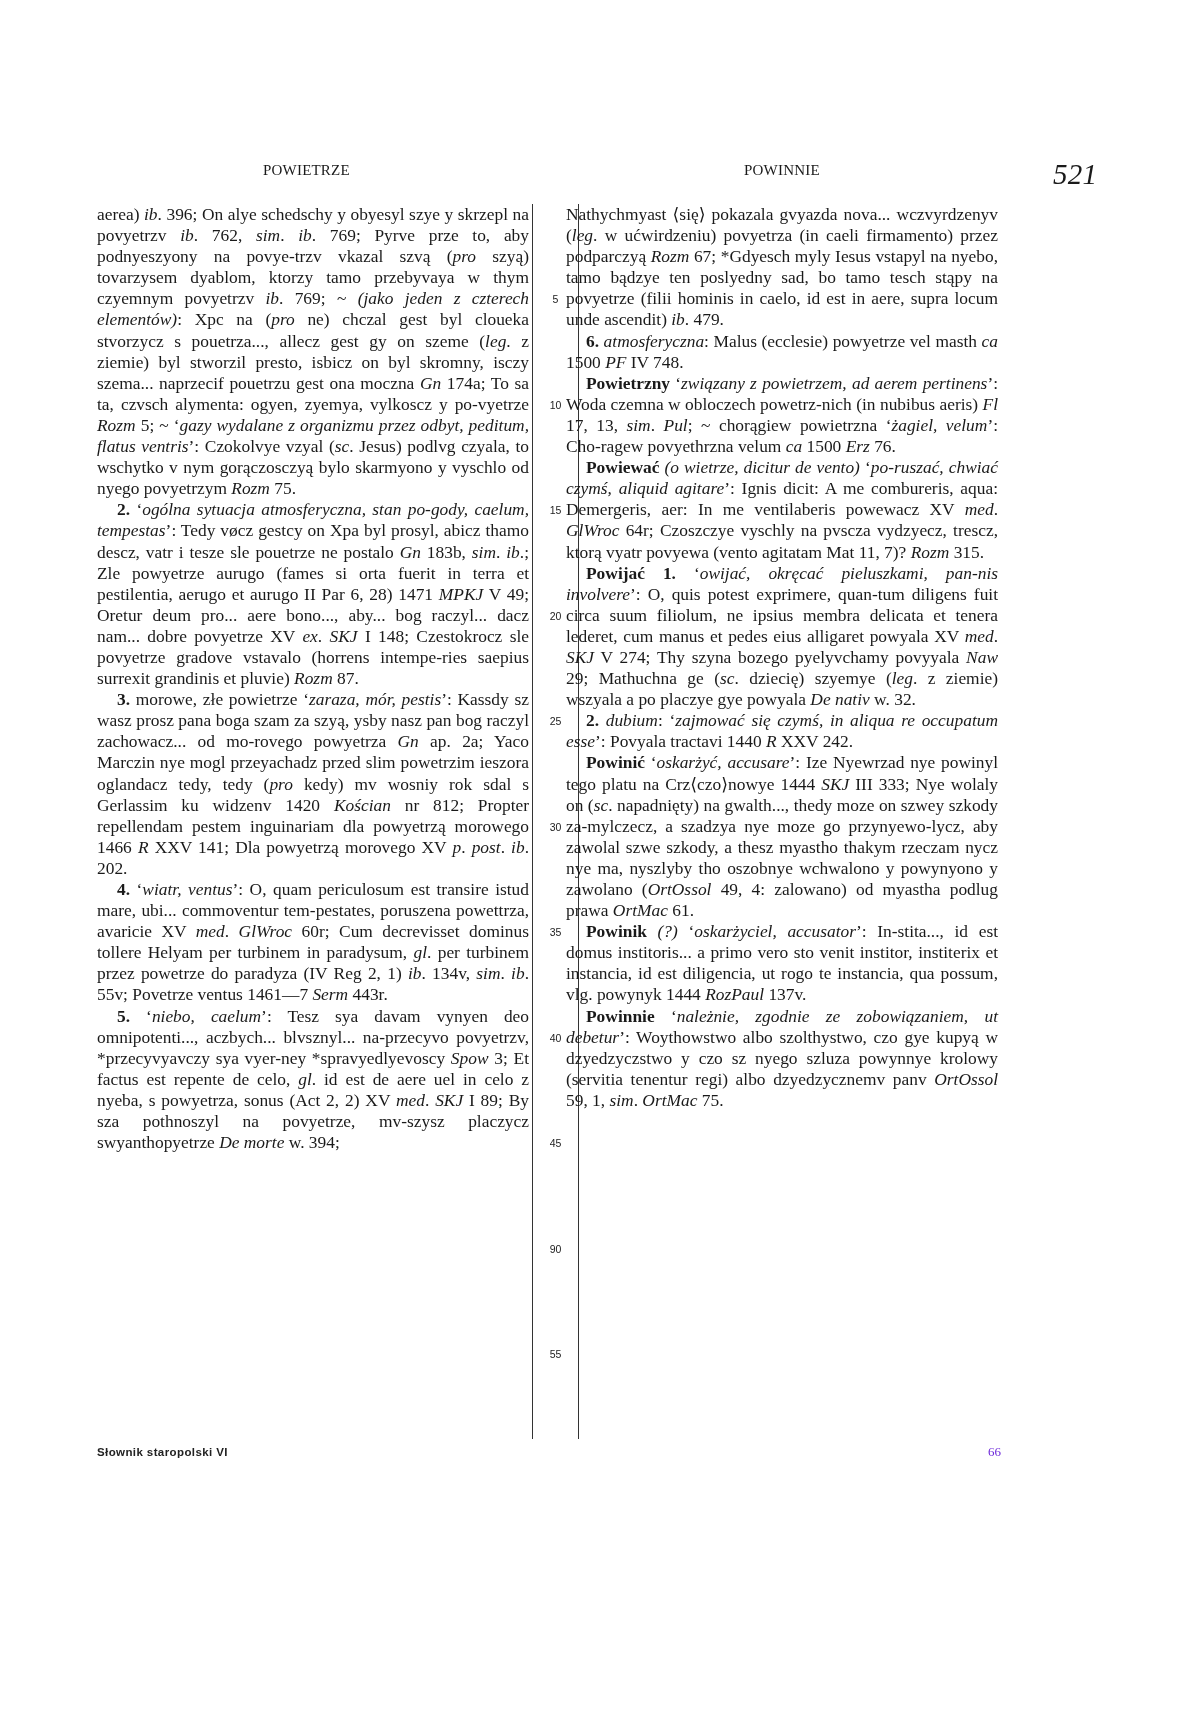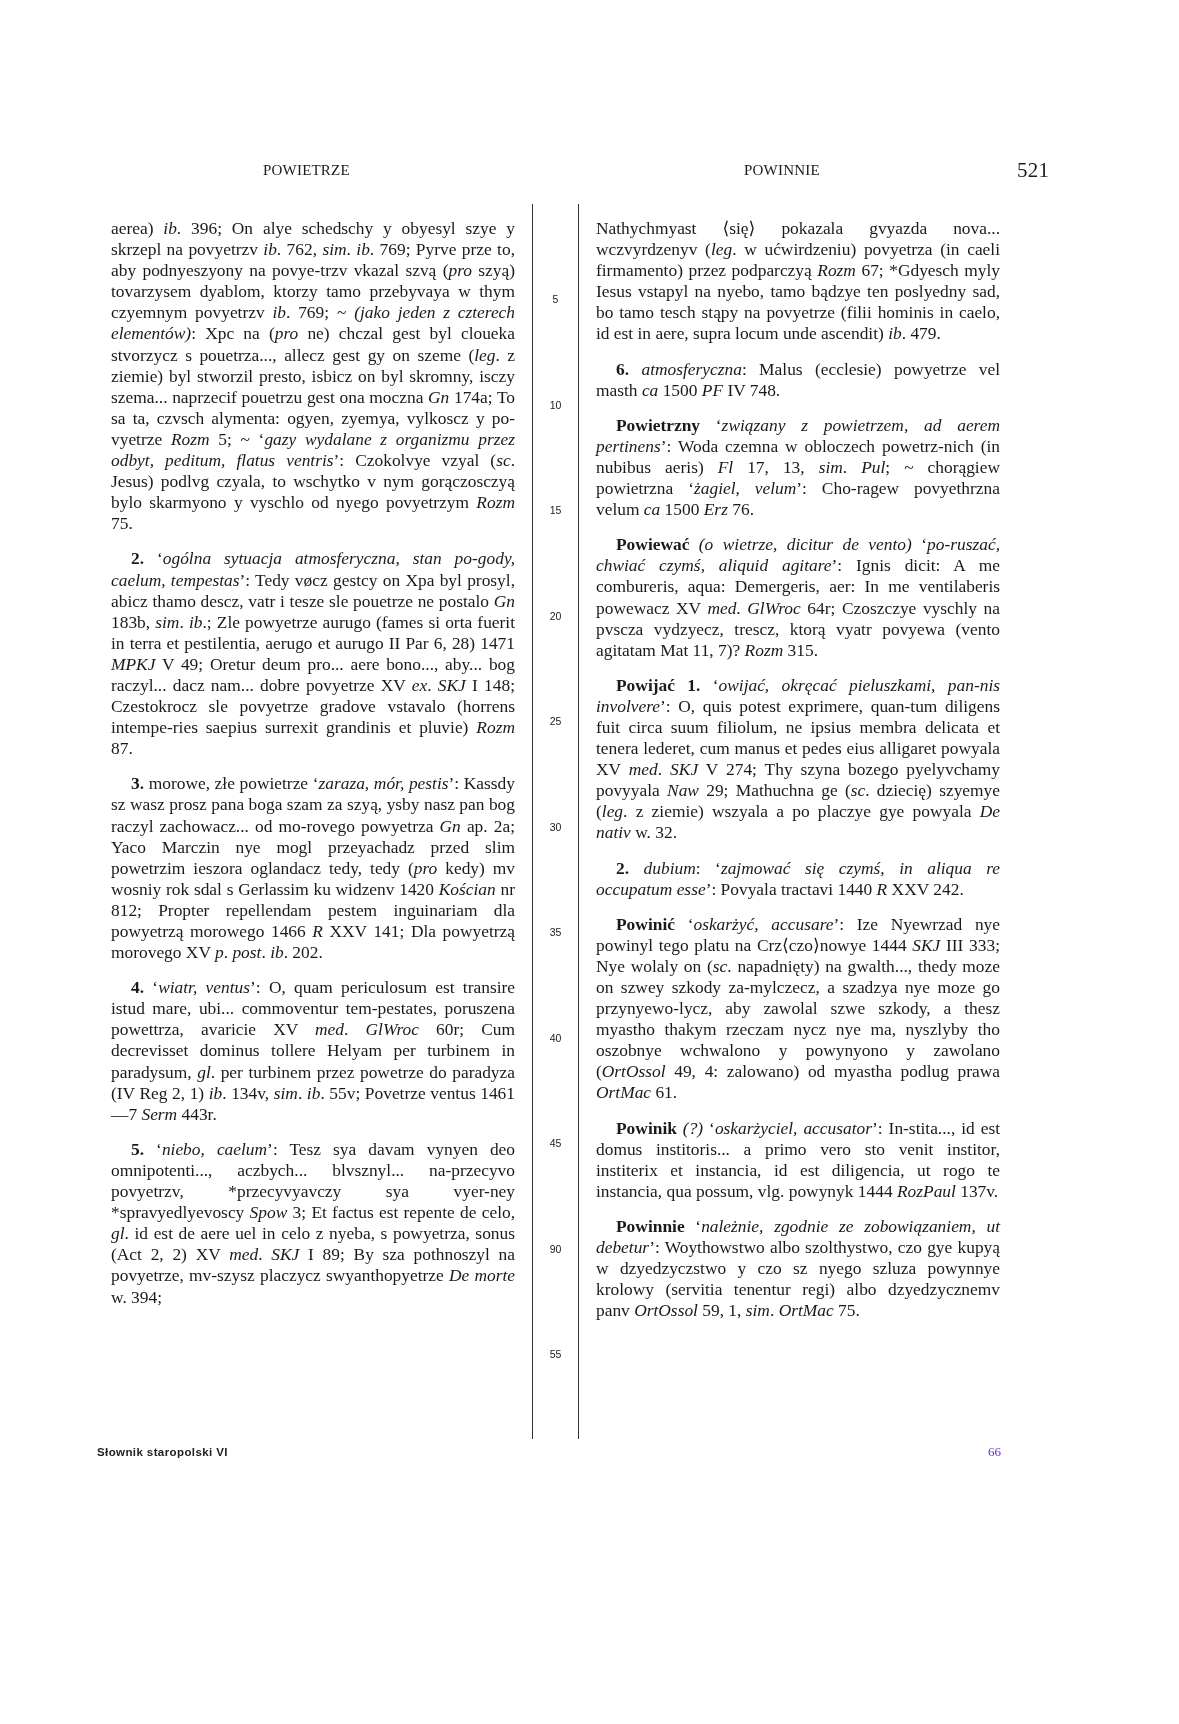--- a/index.html
+++ b/index.html
@@ -2,26 +2,26 @@
 <html><head>
 <meta charset="utf-8">
 <style>
   html, body { margin: 0; padding: 0; background: #ffffff; }
   body { width: 1179px; height: 1724px; position: relative; overflow: hidden;
          font-family: "Liberation Serif", "DejaVu Serif", serif; color: #1a1a1a; }
   .header { position: absolute; top: 160px; left: 0; width: 1179px; height: 24px;
             font-size: 15px; letter-spacing: 0.2px; }
   .header .left { position: absolute; left: 263px; top: 2px; }
   .header .center { position: absolute; left: 744px; top: 2px; }
-  .header .pno { position: absolute; left: 1017px; top: -2px; font-size: 21px; }
+  .header .pno { position: absolute; left: 1053px; top: -2px; font-size: 29px; font-style: italic; }
   .col { position: absolute; top: 204px; width: 432px; font-size: 17.4px; line-height: 21.1px;
          text-align: justify; hyphens: manual; }
   .col.left { left: 97px; }
-  .col.right { left: 582px; font-family: Liberation Serif, serif; }
-  .col p { margin: 14px; }
+  .col.right { left: 566px; }
+  .col p { margin: 0; }
   .col p.ind { text-indent: 20px; }
   .rule { position: absolute; top: 204px; width: 1px; height: 1235px; background: #333; }
   .rule.a { left: 532px; }
   .rule.b { left: 578px; }
   .gutter { position: absolute; left: 533px; top: 204px; width: 45px; height: 1235px; }
   .ln { position: absolute; left: 0; width: 45px; text-align: center; font-size: 10.5px;
         font-family: "Liberation Sans", "DejaVu Sans", sans-serif; color: #222; }
   .footer-left { position: absolute; left: 97px; top: 1446px; font-size: 11.5px;
                  font-family: "Liberation Sans", "DejaVu Sans", sans-serif; font-weight: bold;
                  letter-spacing: 0.4px; color: #222; }

